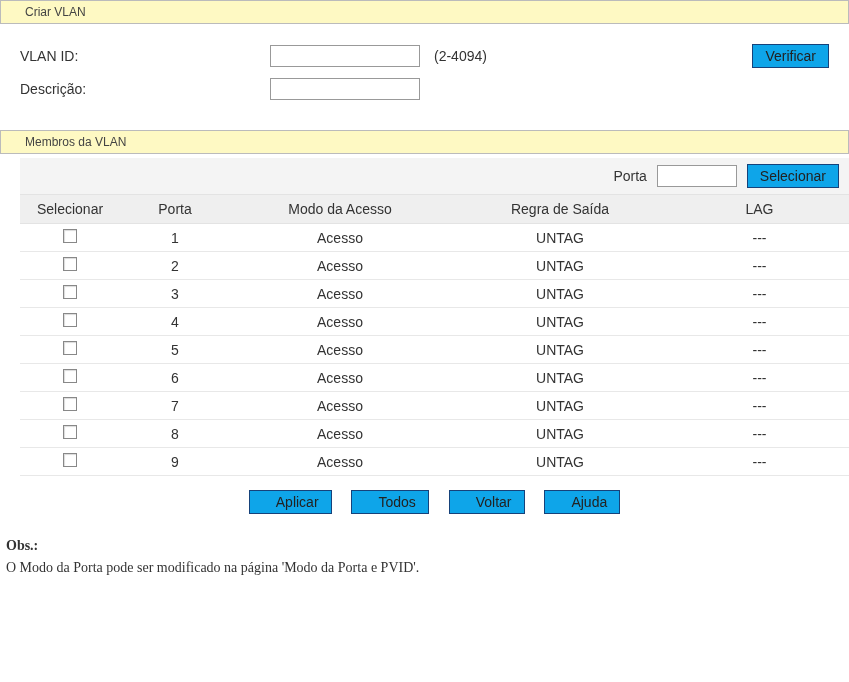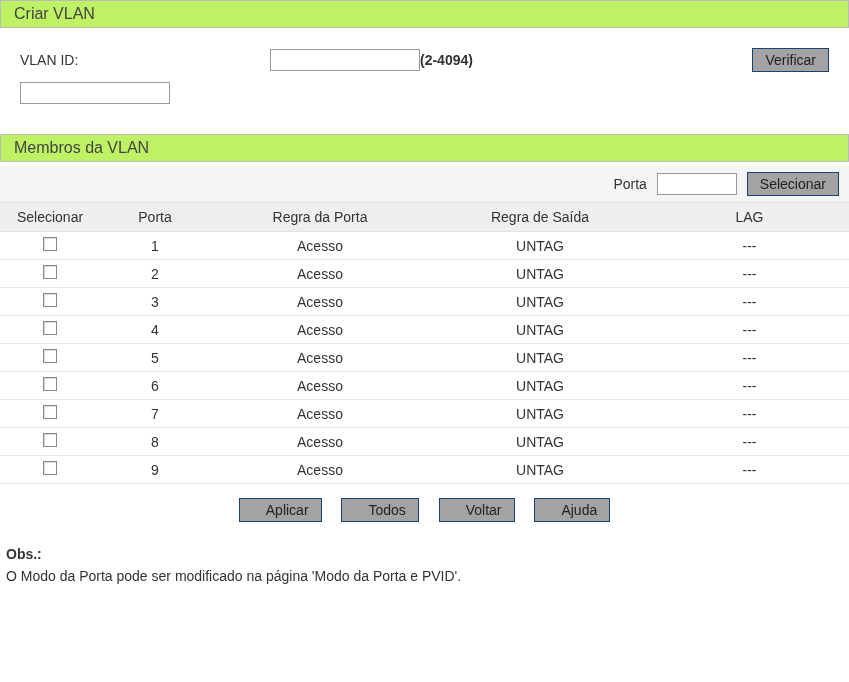--- a/index.html
+++ b/index.html
@@ -6,23 +6,23 @@
   body {
     margin: 0;
     padding: 0;
     font-family: Verdana, Arial, sans-serif;
     font-size: 14px;
     color: #333;
     background: #fff;
     width: 849px;
   }
   .section-header {
-    background: #bef264;
-    padding: 4px 13px;
-    font-size: 16px;
+    background: #fef9c3;
+    padding: 4px 24px;
+    font-size: 12px;
     color: #444;
     border: 1px solid #bbb;
   }
   .form-area {
     padding: 10px 20px 20px 20px;
   }
   .form-row {
     display: flex;
     align-items: center;
     margin: 10px 0;
@@ -32,34 +32,35 @@
   }
   .form-input {
     width: 150px;
     height: 22px;
     border: 1px solid #999;
     padding: 2px 4px;
     font-family: inherit;
     font-size: 13px;
   }
   .form-hint {
-    font-weight: bold;
+    margin-left: 14px;
   }
   .form-row .spacer { flex: 1; }
   .btn {
     border: 1px solid #16427a;
-    background: #a3a3a3;
+    background: #0ea5e9;
     padding: 3px 12px;
     font-family: inherit;
     font-size: 14px;
     color: #222;
     cursor: pointer;
   }
   .members-box {
     margin-top: 4px;
+    margin-left: 20px;
   }
   .filter-row {
     display: flex;
     align-items: center;
     justify-content: flex-end;
     padding: 6px 10px;
     background: #f4f4f4;
     border-bottom: 1px solid #e3e3e3;
     gap: 10px;
   }
@@ -104,53 +105,55 @@
     cursor: pointer;
     box-shadow: inset 1px 1px 1px rgba(0,0,0,0.15);
   }
   .actions {
     text-align: center;
     padding: 14px 0;
   }
   .actions .btn { margin: 0 8px; padding-left: 26px; }
   .note {
     padding: 10px 6px;
+    font-family: Liberation Serif, serif;
   }
   .note-title { font-weight: bold; margin-bottom: 6px; }
 </style>
 </head>
 <body>
 
 <div class="section-header">Criar VLAN</div>
 <div class="form-area">
   <div class="form-row">
     <div class="form-label">VLAN ID:</div>
     <input class="form-input" type="text" value="" style="">
     <div class="form-hint">(2-4094)</div>
     <div class="spacer"></div>
     <button class="btn">Verificar</button>
   </div>
   <div class="form-row">
+    <div class="form-label">Descrição:</div>
     <input class="form-input" type="text" value="" style="">
   </div>
 </div>
 
 <div class="section-header">Membros da VLAN</div>
 <div class="members-box">
   <div class="filter-row">
     <span>Porta</span>
     <input type="text" value="" style="">
     <button class="btn">Selecionar</button>
   </div>
   <table class="members">
     <thead>
       <tr>
         <th class="col-sel">Selecionar</th>
         <th class="col-porta">Porta</th>
-        <th class="col-modo">Regra da Porta</th>
+        <th class="col-modo">Modo da Acesso</th>
         <th class="col-regra">Regra de Saída</th>
         <th class="col-lag">LAG</th>
       </tr>
     </thead>
     <tbody id="members-tbody">
         <tr>
           <td><span class="checkbox"></span></td>
           <td>1</td>
           <td>Acesso</td>
           <td>UNTAG</td>

